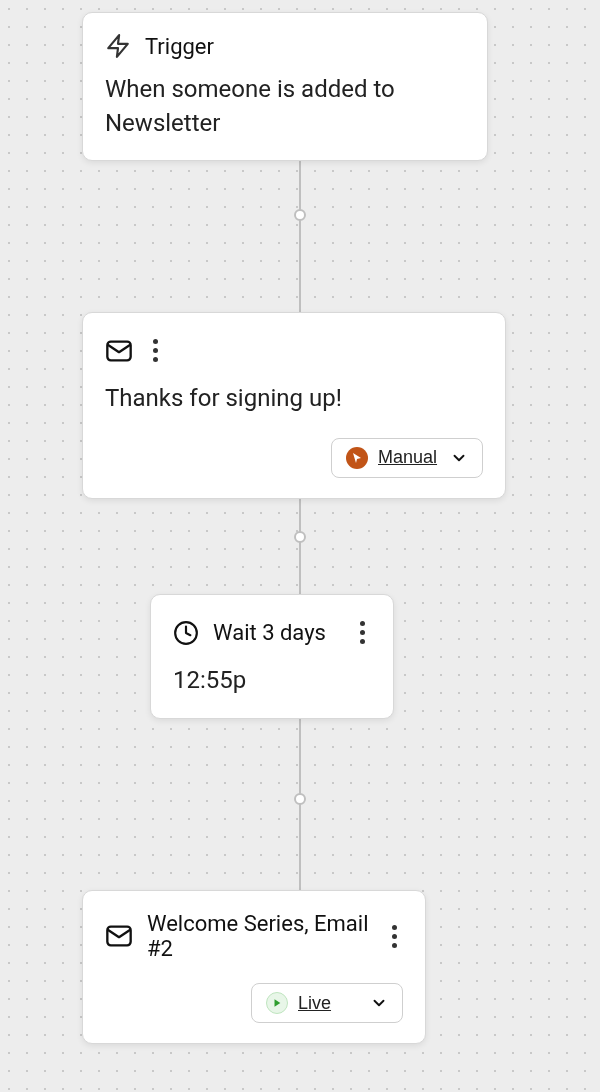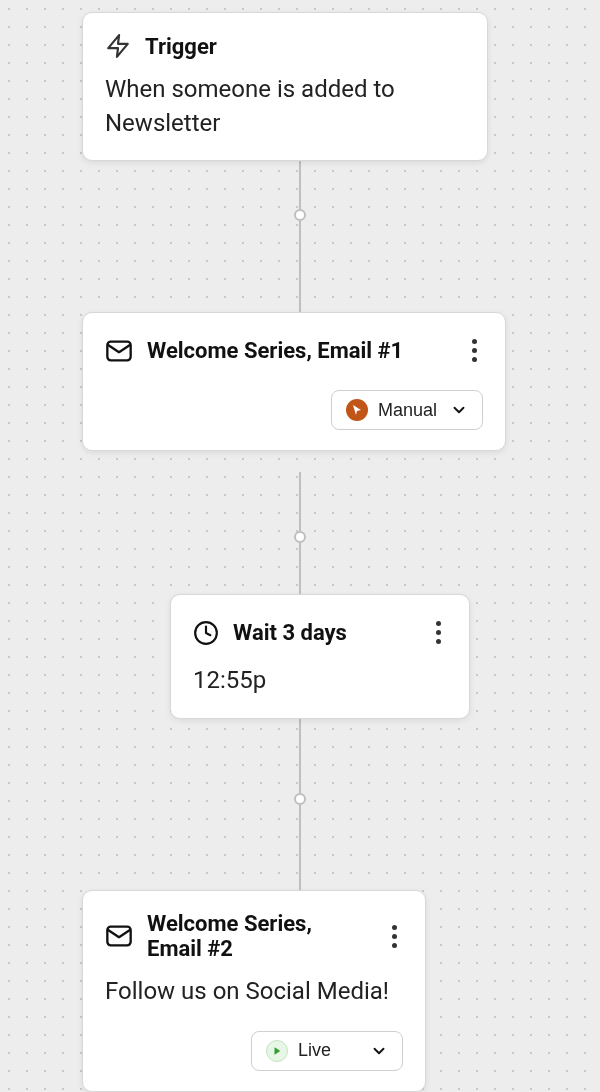--- a/index.html
+++ b/index.html
@@ -44,21 +44,21 @@
       padding: 20px 22px;
     }
     .card-header {
       display: flex;
       align-items: center;
       gap: 14px;
       margin-bottom: 14px;
     }
     .card-title {
       font-size: 22px;
-      font-weight: 700;
+      font-weight: 400;
       color: #111;
       flex: 1;
     }
     .card-body {
       font-size: 24px;
       color: #222;
       line-height: 1.4;
     }
     .card-footer {
       display: flex;
@@ -70,30 +70,31 @@
       align-items: center;
       gap: 10px;
       border: 1px solid #cfcfcf;
       border-radius: 8px;
       background: #fff;
       padding: 8px 14px;
       font-size: 18px;
       font-weight: 500;
       color: #222;
       cursor: pointer;
+      text-decoration: underline;
     }
     .status-btn .label { min-width: 62px; text-align: left; }
     .icon { display: inline-flex; align-items: center; justify-content: center; flex-shrink: 0; }
     .kebab { display: flex; flex-direction: column; gap: 4px; padding: 6px; cursor: pointer; }
     .kebab span { width: 5px; height: 5px; background: #333; border-radius: 50%; display: block; }
 
     
     .trigger-card { left: 82px; top: 12px; width: 406px; }
     .email1-card  { left: 82px; top: 312px; width: 424px; }
-    .wait-card    { left: 150px; top: 594px; width: 300px; margin-left: 20px; }
+    .wait-card    { left: 150px; top: 594px; width: 244px; }
     .email2-card  { left: 82px; top: 890px; width: 344px; }
 
     
     .line1 { top: 122px; height: 198px; }
     .line2 { top: 472px; height: 128px; }
     .line3 { top: 718px; height: 180px; }
     .dot1 { top: 215px; }
     .dot2 { top: 537px; }
     .dot3 { top: 799px; }
 
@@ -125,27 +126,27 @@
   </div>
 
   <div class="card email1-card">
     <div class="card-header">
       <span class="icon">
         <svg width="28" height="28" viewBox="0 0 24 24" fill="none" stroke="#111" stroke-width="2" stroke-linecap="round" stroke-linejoin="round">
             <rect x="2" y="4" width="20" height="16" rx="3"></rect>
             <polyline points="3 7 12 13 21 7"></polyline>
           </svg>
       </span>
-      <div class="card-title">Welcome Series, Email #1</div>
       <div class="kebab">
           <span></span>
           <span></span>
           <span></span>
         </div>
     </div>
+    <div class="card-body">Thanks for signing up!</div>
     <div class="card-footer">
       <button class="status-btn">
         <span class="icon">
           <span class="status-circle-manual">
             <svg width="12" height="12" viewBox="0 0 24 24" fill="#fff">
                 <path d="M4 2 L20 12 L12 14 L10 22 Z"></path>
               </svg>
           </span>
         </span>
         <span class="label">Manual</span>
@@ -184,21 +185,20 @@
             <polyline points="3 7 12 13 21 7"></polyline>
           </svg>
       </span>
       <div class="card-title">Welcome Series, Email #2</div>
       <div class="kebab">
           <span></span>
           <span></span>
           <span></span>
         </div>
     </div>
-    <div class="card-body">Follow us on Social Media!</div>
     <div class="card-footer">
       <button class="status-btn">
         <span class="icon">
           <span class="status-circle-live">
             <svg width="10" height="10" viewBox="0 0 24 24" fill="#2e9e2e">
                 <polygon points="6 3 20 12 6 21 6 3"></polygon>
               </svg>
           </span>
         </span>
         <span class="label">Live</span>

